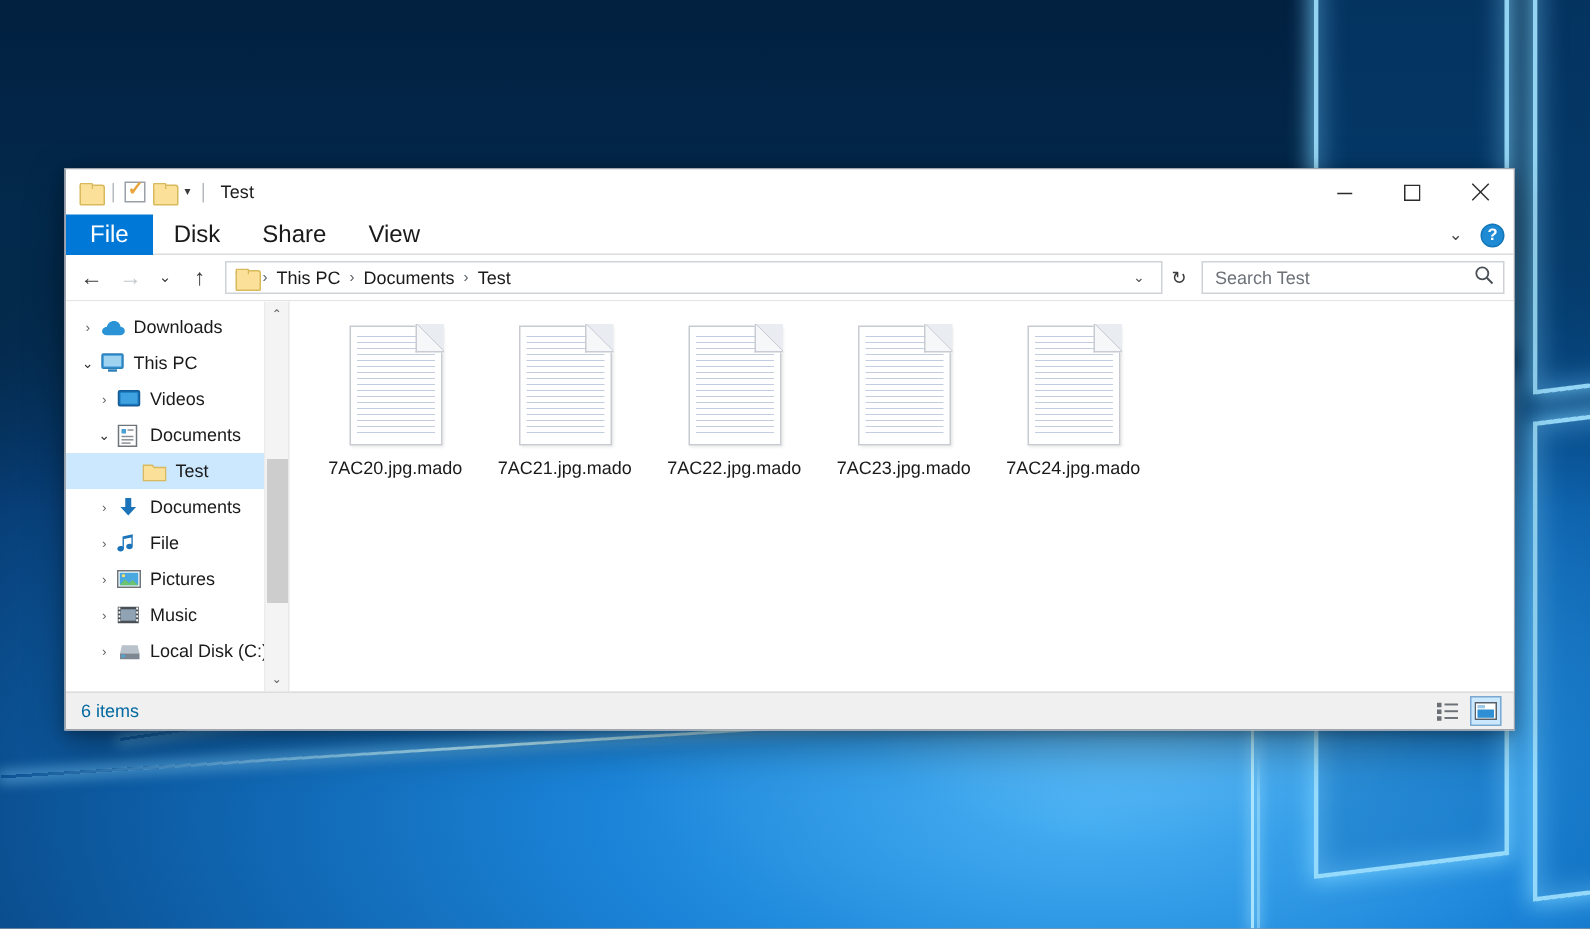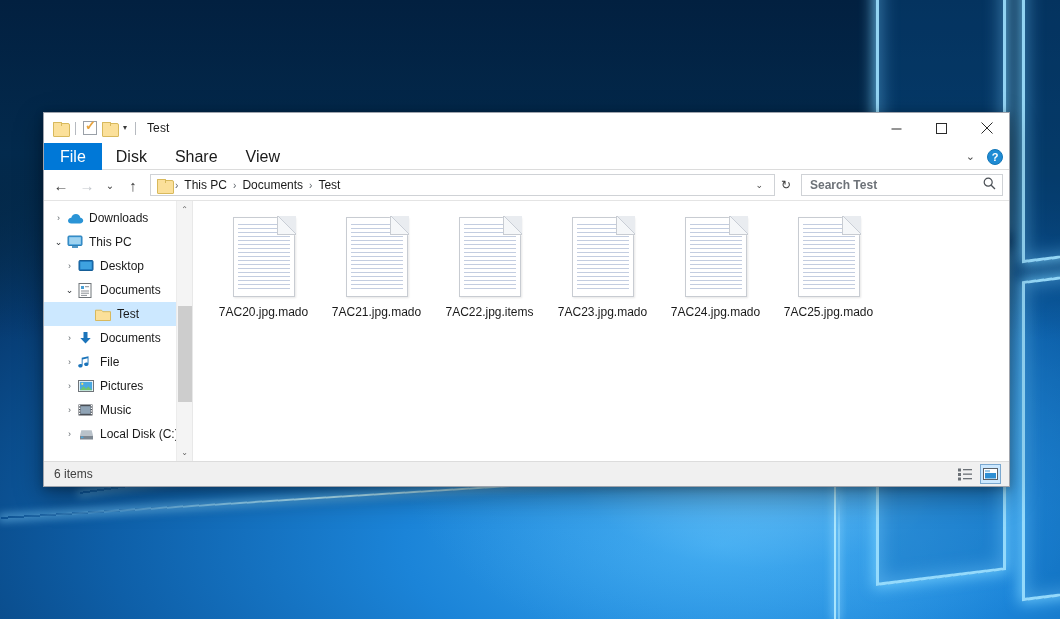--- a/index.html
+++ b/index.html
@@ -132,21 +132,21 @@
     display:flex; align-items:center; padding: 0 4px 0 6px; margin-left: 4px; min-width: 0;
   }
   .crumbs { display:flex; align-items:center; gap:0; flex: 1 1 auto; min-width: 0; }
   .crumb { font-size: 12px; color:#1a1a1a; padding: 0 5px; white-space: nowrap; }
   .crumb-sep { font-size: 10px; color:#5b6168; padding: 0 1px; }
   .crumb-ico { margin-right: 2px; display:flex; align-items:center; }
   .crumb-chev { font-size: 9px; color:#4a4a4a; padding: 0 7px; }
   .refresh-btn { width: 22px; display:flex; align-items:center; justify-content:center; font-size: 12px; color:#3b3b3b; }
   .searchbox {
     width: 202px; height: 22px; background:#fff; border:1px solid #cfd2d6;
-    display:flex; align-items:center; padding: 0 6px 0 8px; margin-left: 4px; font-weight: bold;
+    display:flex; align-items:center; padding: 0 6px 0 8px; margin-left: 4px;
   }
   .search-ph { flex:1 1 auto; font-size: 12px; color:#6d7278; }
   .search-ico { font-size: 12px; color:#4a4f55; }
 
   
   #body { flex: 1 1 auto; display:flex; min-height: 0; background:#fff; }
 
   
   #sidebar {
     width: 148px; flex: 0 0 148px; background:#ffffff; position:relative;
@@ -205,21 +205,21 @@
   }
   .file-name {
     margin-top: 8px; font-size: 12px; color:#1a1a1a; text-align:center; white-space: nowrap;
   }
 
   
   #statusbar {
     height: 25px; flex: 0 0 25px; background:#f0f0f0; border-top:1px solid #dcdcdc;
     display:flex; align-items:center; padding: 0 6px 0 10px; position:relative;
   }
-  .status-text { font-size: 12px; color:#404040; }
+  .status-text { font-size: 12px; color:#0369a1; }
   .view-btns { position:absolute; right: 8px; top: 2px; display:flex; gap: 4px; align-items:center; }
   .view-btn { width: 21px; height: 20px; display:flex; align-items:center; justify-content:center; }
   .view-btn.active { background:#cce8ff; border:1px solid #7aa8d0; }
 </style>
 </head>
 <body>
 
 <div id="desktop">
   <div class="wp-base"></div>
   <div class="wp-dark-top"></div>
@@ -336,21 +336,21 @@
             <span class="tree-label">This PC</span>
           </div>
           <div class="tree-row indent">
             <span class="chev">›</span>
             <span class="tree-ico">
               <svg width="17" height="14" viewBox="0 0 17 14">
                 <rect x="1" y="1.5" width="14" height="10" rx="1" fill="#1b74ba" stroke="#155d96" stroke-width="1"></rect>
                 <rect x="2.3" y="2.8" width="11.4" height="7.4" fill="#3ea2e0"></rect>
               </svg>
             </span>
-            <span class="tree-label">Desktop</span>
+            <span class="tree-label">Videos</span>
           </div>
           <div class="tree-row indent">
             <span class="chev open">⌄</span>
             <span class="tree-ico">
               <svg width="14" height="15" viewBox="0 0 14 15">
                 <rect x="1" y="0.5" width="12" height="14" fill="#ffffff" stroke="#6f7479" stroke-width="1"></rect>
                 <rect x="3" y="3" width="3" height="3" fill="#4a9fd4"></rect>
                 <rect x="7" y="3.2" width="4" height="1" fill="#8b9096"></rect>
                 <rect x="3" y="7.5" width="8" height="1" fill="#8b9096"></rect>
                 <rect x="3" y="9.7" width="8" height="1" fill="#8b9096"></rect>
@@ -458,48 +458,39 @@
             </div>
             <div class="file-name">7AC21.jpg.mado</div>
           </div>
           <div class="file-item">
             <div class="doc-ico">
               <div class="doc-page"></div>
               <div class="doc-lines"></div>
               <div class="doc-fold-mask"></div>
               <div class="doc-fold"></div>
             </div>
-            <div class="file-name">7AC22.jpg.items</div>
+            <div class="file-name">7AC22.jpg.mado</div>
           </div>
           <div class="file-item">
             <div class="doc-ico">
               <div class="doc-page"></div>
               <div class="doc-lines"></div>
               <div class="doc-fold-mask"></div>
               <div class="doc-fold"></div>
             </div>
             <div class="file-name">7AC23.jpg.mado</div>
           </div>
           <div class="file-item">
             <div class="doc-ico">
               <div class="doc-page"></div>
               <div class="doc-lines"></div>
               <div class="doc-fold-mask"></div>
               <div class="doc-fold"></div>
             </div>
             <div class="file-name">7AC24.jpg.mado</div>
-          </div>
-          <div class="file-item">
-            <div class="doc-ico">
-              <div class="doc-page"></div>
-              <div class="doc-lines"></div>
-              <div class="doc-fold-mask"></div>
-              <div class="doc-fold"></div>
-            </div>
-            <div class="file-name">7AC25.jpg.mado</div>
           </div>
         </div>
     </div>
   </div>
 
   <div id="statusbar">
     <span class="status-text">6 items</span>
     <div class="view-btns">
       <div class="view-btn">
         <svg width="15" height="13" viewBox="0 0 15 13">

